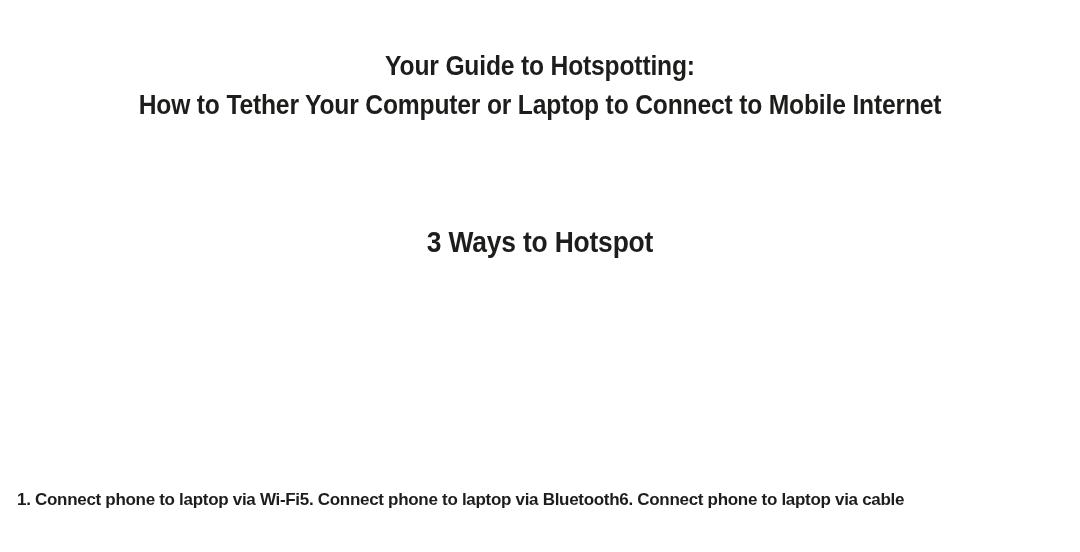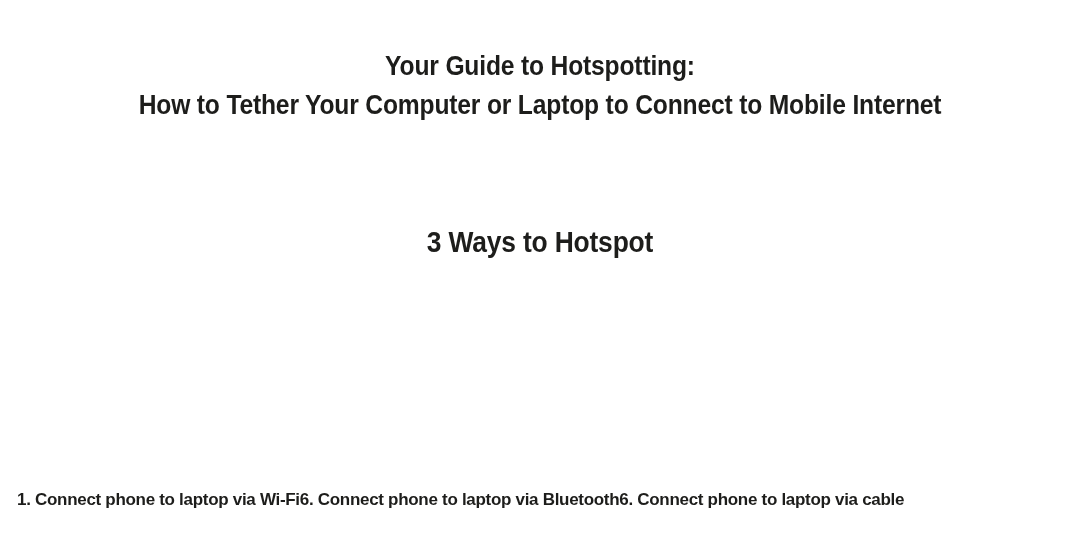--- a/index.html
+++ b/index.html
@@ -81,17 +81,17 @@
 
   <h1 class="page-title">
     <span class="title-line">Your Guide to Hotspotting:</span>
     <span class="title-line">How to Tether Your Computer or Laptop to Connect to Mobile Internet</span>
   </h1>
 
   <h2 class="section-heading">3 Ways to Hotspot</h2>
 
   <div class="methods-row">
     <div class="method">1. Connect phone to laptop via Wi-Fi</div>
-    <div class="method">6. Connect phone to laptop via Bluetooth</div>
+    <div class="method">5. Connect phone to laptop via Bluetooth</div>
     <div class="method">6. Connect phone to laptop via cable</div>
   </div>
 
 </div>
 
 </body></html>

